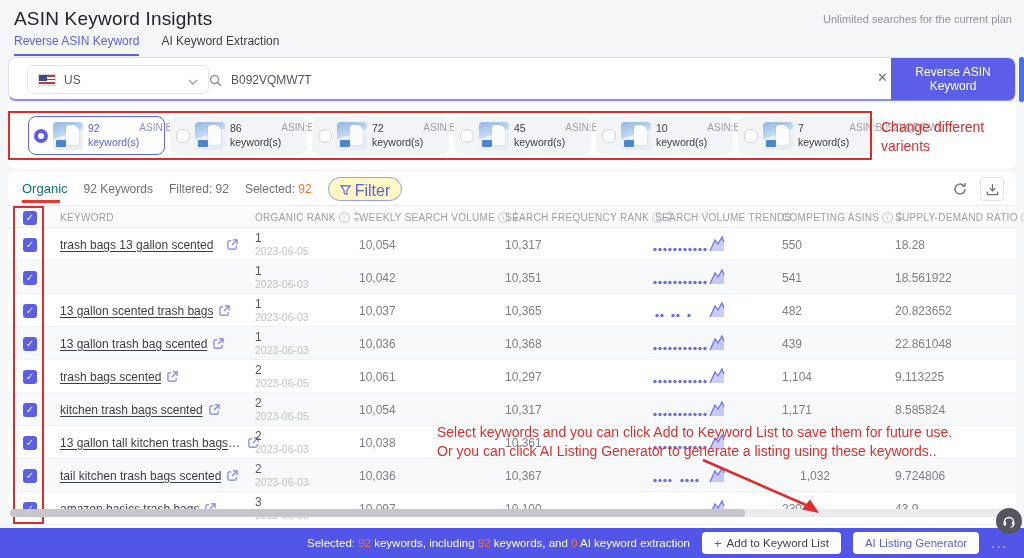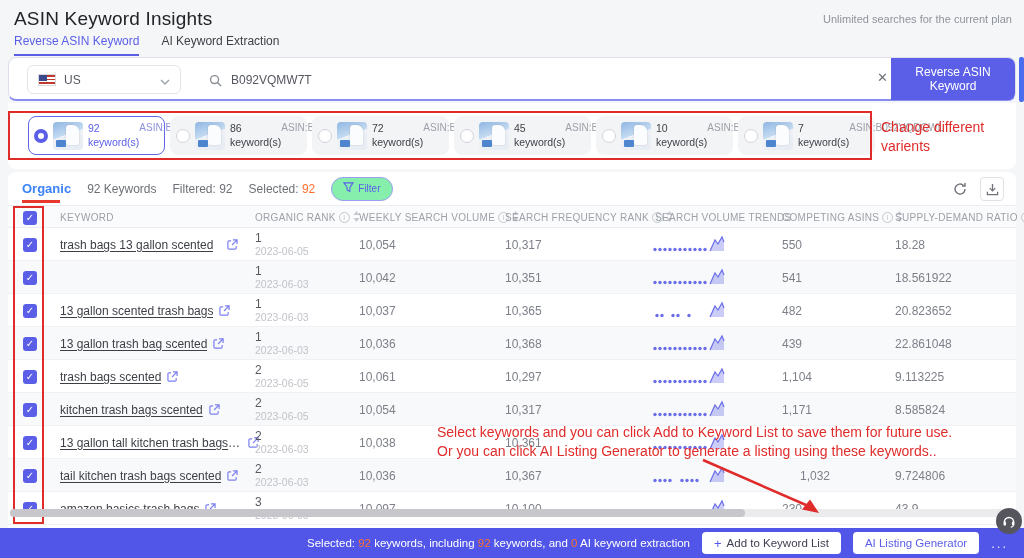--- a/index.html
+++ b/index.html
@@ -9,21 +9,21 @@
   
   .pagetitle { position:absolute; left:14px; top:8px; font-size:19px; color:#232428; letter-spacing:.2px; }
   .plannote { position:absolute; right:12px; top:13px; font-size:11px; color:#8f939b; }
   .tabs { position:absolute; left:14px; top:34px; display:flex; gap:22px; }
   .tab { font-size:12px; color:#3f4148; padding-bottom:6px; cursor:pointer; }
   .tab.active { color:#5b5fe8; border-bottom:2px solid #5b5fe8; }
   
   .searchpanel { position:absolute; left:8px; top:57px; width:1008px; height:44px; background:#fff;
                  border:1px solid #dedfe9; border-bottom:2px solid #8a8df0; border-radius:8px;
                  display:flex; align-items:center; }
-  .country { position:absolute; left:18px; top:7px; width:154px; height:29px; border:1px solid #e3e4ea;
+  .country { position:absolute; left:18px; top:7px; width:182px; height:29px; border:1px solid #e3e4ea;
              border-radius:6px; display:flex; align-items:center; gap:8px; padding:0 10px; background:#fff; }
   .flag { width:18px; height:12px; background:repeating-linear-gradient(180deg,#c0392f 0 1.8px,#fff 1.8px 3.6px);
           position:relative; border:1px solid #d8d8de; flex:0 0 auto; }
   .flag::after { content:""; position:absolute; left:0; top:0; width:8px; height:6px; background:#3c4a8c; }
   .country .cname { font-size:12px; color:#55585f; flex:1; }
   .mag { position:absolute; left:200px; top:15px; }
   .query { position:absolute; left:222px; top:10px; width:560px; height:24px; border:none; outline:none;
            font-size:12px; color:#54565e; font-family:"Liberation Sans",sans-serif; background:transparent; }
   .clear { position:absolute; left:868px; top:12px; font-size:13px; color:#6f7278; cursor:pointer; }
   .submitbtn { position:absolute; right:0; top:0; height:42px; width:124px; background:#5b5fe8; color:#fff;
@@ -45,26 +45,26 @@
   .vthumb::after { content:""; position:absolute; left:3px; bottom:3px; width:10px; height:7px; background:#4d86cf; border-radius:1px; }
   .vtexts { display:flex; flex-direction:row; line-height:1.25; min-width:0; }
   .vcount { font-size:10.5px; color:#3f4148; }
   .vasin { font-size:10px; color:#9ca0a8; white-space:nowrap; }
   .sel .vcount { color:#5b5fe8; }
   .sel .vasin { color:#8d90e0; }
   .redtext { position:absolute; color:#e02b2b; font-size:14px; line-height:1.35; }
   
   .tablepanel { position:absolute; left:8px; top:172px; width:1008px; height:386px; background:#fff; border-radius:8px 8px 0 0; }
   .toolbar { position:absolute; left:0; top:0; width:100%; height:33px; display:flex; align-items:center; gap:16px; padding-left:14px; }
-  .organic { font-size:13px; font-weight:bold; color:#3b82f6; position:relative; }
+  .organic { font-size:13px; font-weight:normal; color:#0f766e; position:relative; }
   .organic::after { content:""; position:absolute; left:0; bottom:-7px; width:38px; height:3px; background:#e8382d; }
   .tstat { font-size:12px; color:#6d7076; }
   .orange { color:#ff6f2c; }
-  .filterbtn { height:24px; border:1px solid #9b9ef2; border-radius:13px; color:#5b5fe8; font-size:10px;
-               display:flex; align-items:center; gap:4px; padding:0 11px; background:#86efac; cursor:pointer; }
+  .filterbtn { height:24px; border:1px solid #9b9ef2; border-radius:13px; color:#5b5fe8; font-size:16px;
+               display:flex; align-items:flex-end; gap:4px; padding:0 11px; background:#fef9c3; cursor:pointer; }
   .iconbtns { position:absolute; right:12px; top:5px; display:flex; gap:8px; align-items:center; }
   .iconbtn { width:24px; height:24px; display:flex; align-items:center; justify-content:center; cursor:pointer; background:#fff; border:none; }
   .iconbtn.boxed { border:1px solid #e1e2e8; border-radius:4px; }
   .thead { position:absolute; left:0; top:33px; width:100%; height:23px; background:#fafbfc;
            border-top:1px solid #ededf1; border-bottom:1px solid #ededf1; }
   .th { position:absolute; top:0; height:23px; display:flex; align-items:center; gap:3px; font-size:10px;
         color:#9da1a8; letter-spacing:.3px; white-space:nowrap; }
   .inf { width:11px; height:11px; border:1px solid #c3c6cd; border-radius:50%; color:#c3c6cd; font-size:8px;
          display:inline-flex; align-items:center; justify-content:center; font-style:normal; }
   .cb { width:14px; height:14px; background:#5b5fe8; border-radius:3px; color:#fff; font-size:10px;

